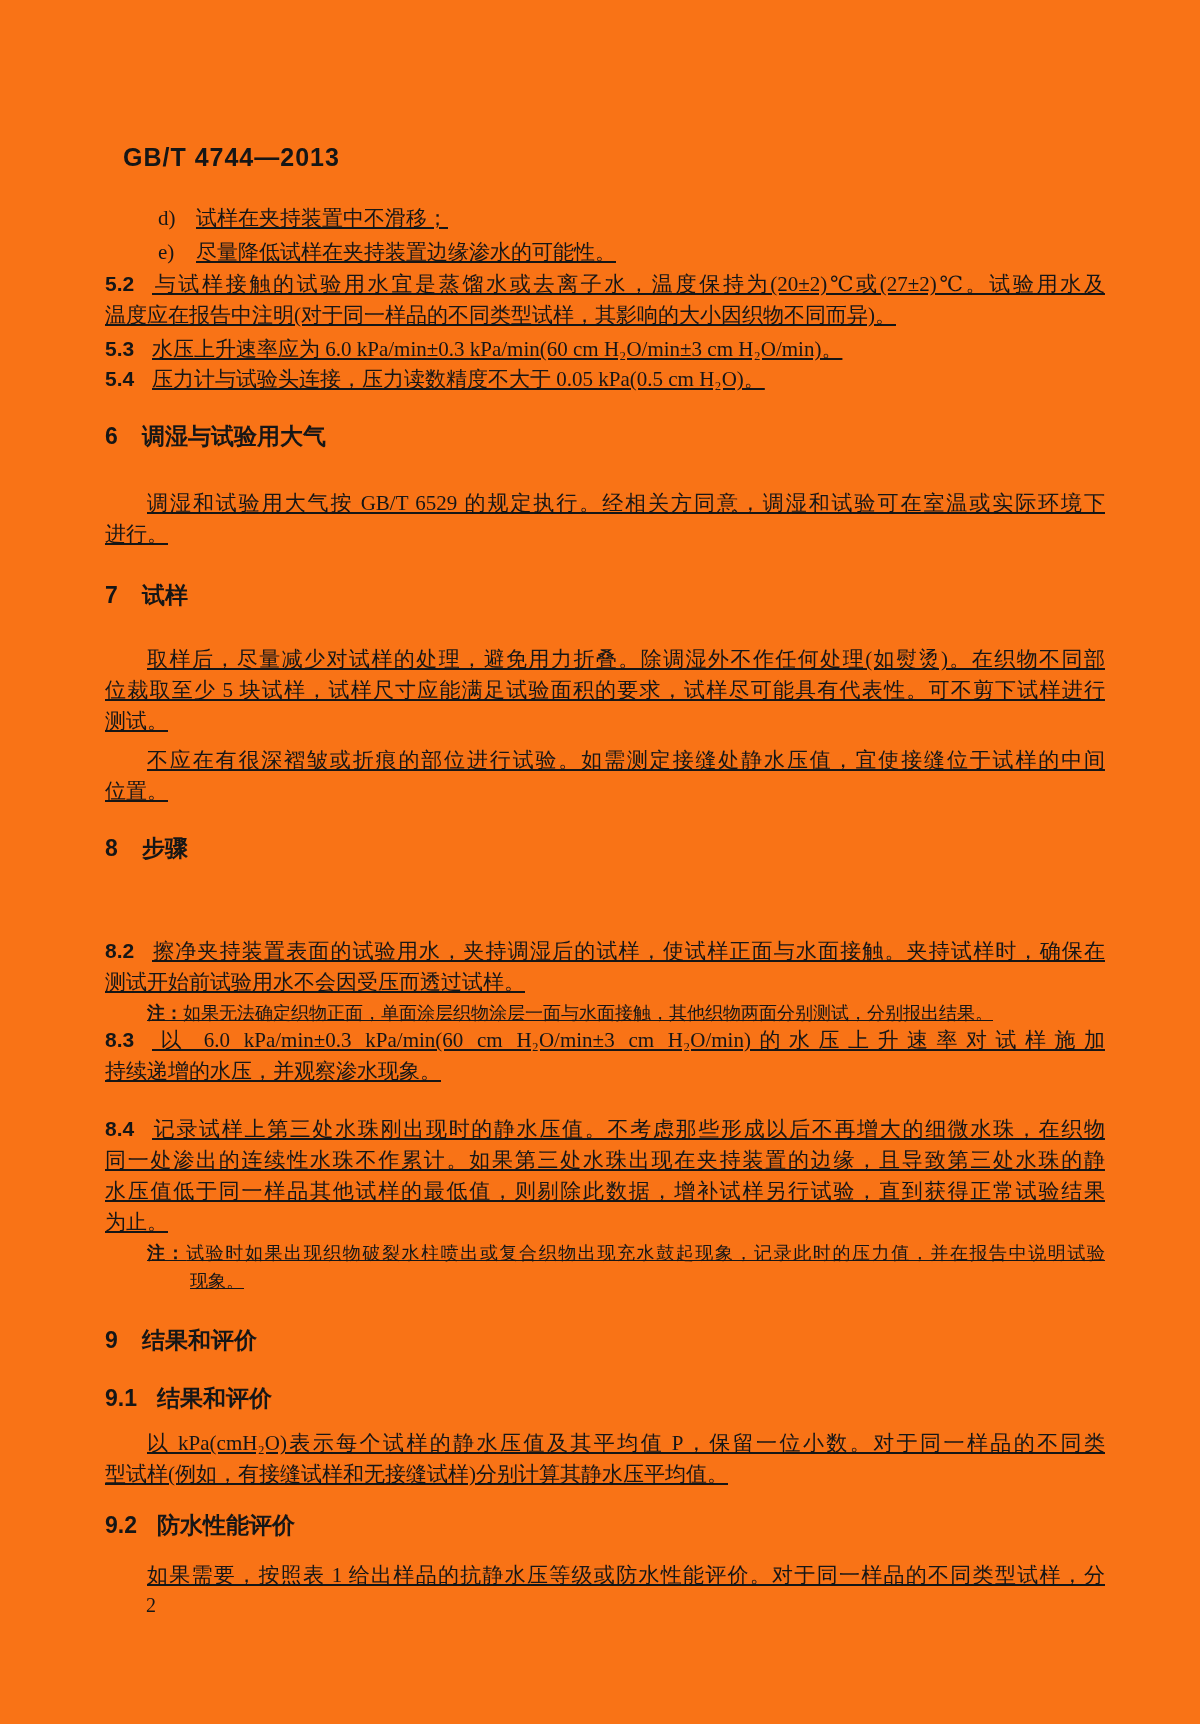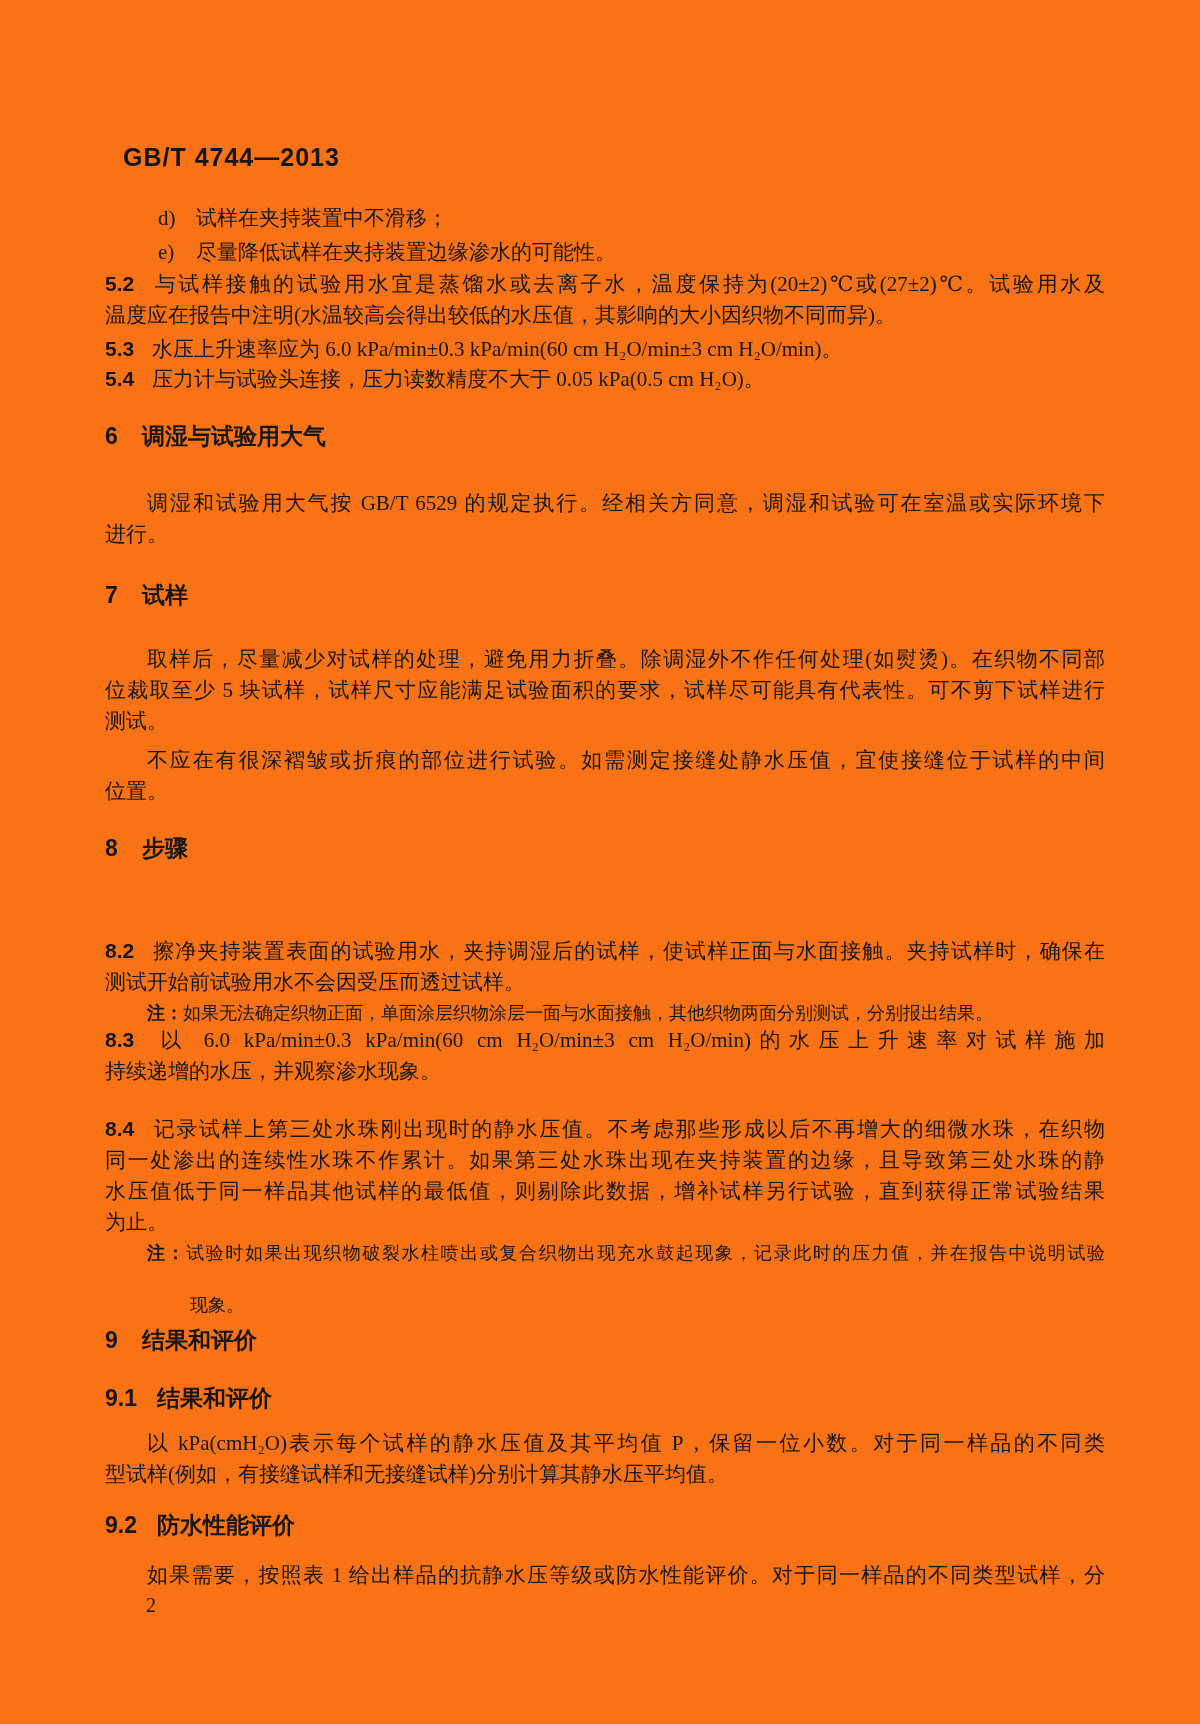--- a/index.html
+++ b/index.html
@@ -6,21 +6,21 @@
   .page {
     position:relative;
     width:1200px; height:1724px;
     margin:0 auto;
     background:#f97316;
     color:#161616;
     font-family:"Liberation Serif","DejaVu Serif",serif;
     overflow:hidden;
   }
   .block { position:absolute; left:105px; width:1000px; }
-  .line  { font-size:21px; line-height:31px; white-space:nowrap; }
+  .line  { font-size:21px; line-height:31px; white-space:nowrap;text-decoration:underline; }
   .fill  { white-space:normal; text-align:justify; text-align-last:justify; }
   .indent { padding-left:42px; }
 
   .doc-header {
     position:absolute; left:123px; top:143px;
     font-family:"Liberation Sans","DejaVu Sans",sans-serif;
     font-weight:700; font-size:25px; letter-spacing:1px;
   }
 
   .list-item { left:158px; width:947px; }
@@ -33,21 +33,21 @@
 
   .heading {
     font-family:"Liberation Sans","DejaVu Sans",sans-serif;
     font-weight:700; font-size:23px; line-height:26px; white-space:nowrap;
   }
   .hnum  { display:inline-block; min-width:37px; }
   .hnum2 { display:inline-block; min-width:52px; }
 
   .note { left:147px; width:958px; }
   .note .line { font-size:18px; line-height:28px; }
-  .note .cont { padding-left:43px;margin-top:24px; }
+  .note .cont { padding-left:43px; }
   .note-label { font-weight:700; font-family:"Liberation Sans","DejaVu Sans",sans-serif; }
 
   .page-number {
     position:absolute; left:146px; top:1593px;
     font-size:20px; line-height:24px;
   }
 </style>
 </head>
 <body>
 
@@ -58,21 +58,21 @@
   <div class="block list-item" style="top:203px">
     <div class="line"><span class="lmark">d)</span><span>试样在夹持装置中不滑移；</span></div>
   </div>
 
   <div class="block list-item" style="top:237px">
     <div class="line"><span class="lmark">e)</span><span>尽量降低试样在夹持装置边缘渗水的可能性。</span></div>
   </div>
 
   <div class="block" style="top:268px">
     <div class="line fill"><span class="cnum">5.2</span><span>与试样接触的试验用水宜是蒸馏水或去离子水，温度保持为(20±2)℃或(27±2)℃。试验用水及</span></div>
-    <div class="line">温度应在报告中注明(水温较高会得出较低的水压值，其影响的大小因织物不同而异)。</div>
+    <div class="line">温度应在报告中注明(对于同一样品的不同类型试样，其影响的大小因织物不同而异)。</div>
   </div>
 
   <div class="block" style="top:333px">
     <div class="line"><span class="cnum">5.3</span><span>水压上升速率应为 6.0 kPa/min±0.3 kPa/min(60 cm H₂O/min±3 cm H₂O/min)。</span></div>
   </div>
 
   <div class="block" style="top:363px">
     <div class="line"><span class="cnum">5.4</span><span>压力计与试验头连接，压力读数精度不大于 0.05 kPa(0.5 cm H₂O)。</span></div>
   </div>
 

